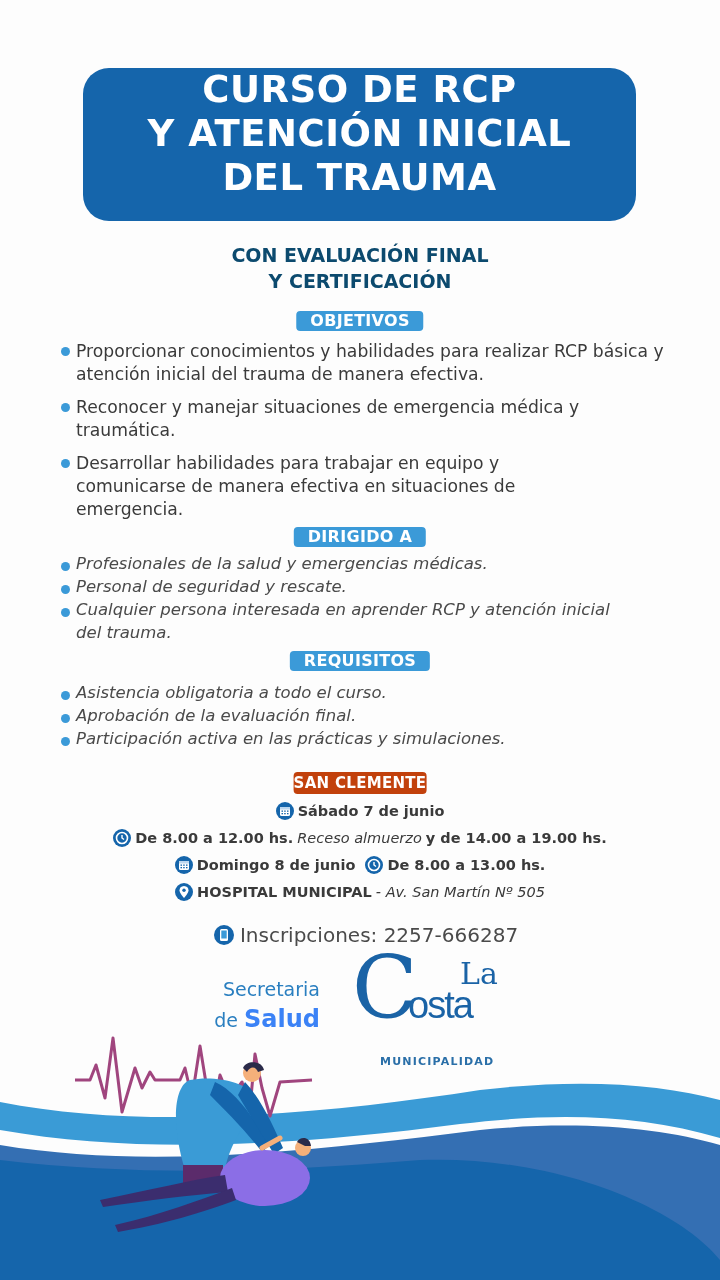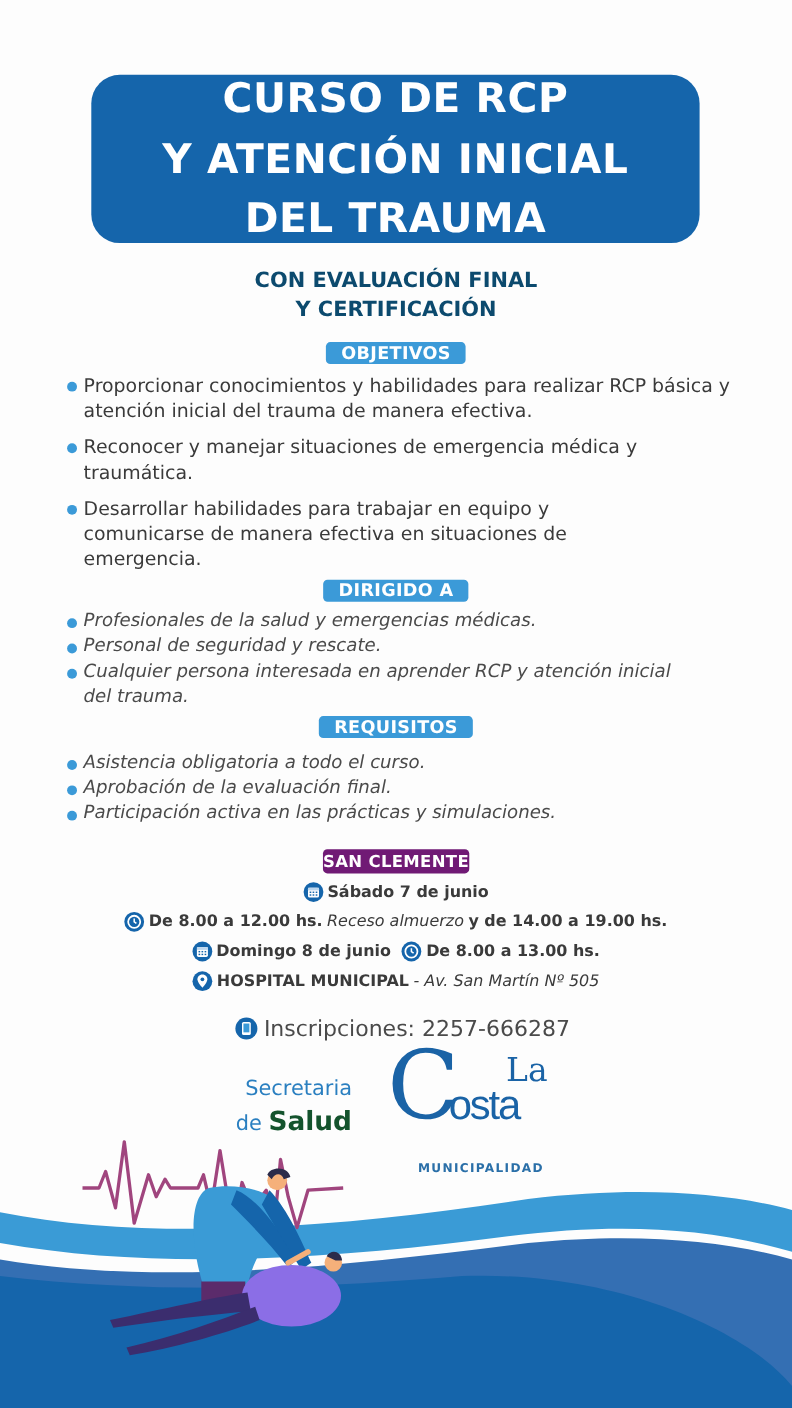--- a/index.html
+++ b/index.html
@@ -2,39 +2,39 @@
 <html><head>
 <meta charset="utf-8">
 <style>
   * { box-sizing: border-box; margin: 0; padding: 0; }
   html, body { width: 720px; height: 1280px; background: #fdfdfd; overflow: hidden; }
   body { position: relative; font-family: "DejaVu Sans", sans-serif; color: #3b3b3b; }
 
   .title-box {
     position: absolute; left: 83px; top: 68px; width: 553px; height: 153px;
     background: #1565ab; border-radius: 26px;
-    display: flex; flex-direction: column; align-items: center; justify-content: space-between;
+    display: flex; flex-direction: column; align-items: center; justify-content: flex-start;
   }
   .title-line {
     color: #ffffff; font-weight: bold; font-size: 37px; line-height: 44px;
     letter-spacing: 0.5px; text-align: center;
   }
 
   .subtitle {
     position: absolute; left: 0; width: 720px; top: 242px; text-align: center;
     color: #0c4a6e; font-weight: bold; font-size: 19px; line-height: 26px;
   }
 
   .pill {
     position: absolute; left: 50%; transform: translateX(-50%);
     background: #3b9ad8; color: #ffffff; font-weight: bold;
     font-size: 16px; line-height: 20px; padding: 0 14px; border-radius: 4px;
     white-space: nowrap; letter-spacing: 0.3px;
   }
-  .pill.dark { background: #701a75; font-size: 15px; line-height: 22px; padding: 0 0; }
+  .pill.dark { background: #c2410c; font-size: 15px; line-height: 22px; padding: 0 0; }
 
   .list { position: absolute; left: 60px; width: 620px; }
   .item { position: relative; padding-left: 16px; }
   .item::before {
     content: ""; position: absolute; left: 1px; width: 9px; height: 9px;
     border-radius: 50%; background: #3b9ad8;
   }
   .obj .item { font-size: 17.2px; line-height: 23px; margin-bottom: 10px; color: #3a3a3a; }
   .obj .item::before { top: 7px; }
   .ital .item { font-style: italic; font-size: 16.5px; line-height: 23px; color: #4a4a4a; }
@@ -55,21 +55,21 @@
   .phone-line {
     position: absolute; left: 0; width: 660px; top: 922px; text-align: center;
     font-size: 20px; line-height: 26px; color: #4a4a4a;
     display: flex; justify-content: center; align-items: center; gap: 6px; margin-left: 36px;
   }
 
   .sec {
     position: absolute; left: 200px; top: 974px; width: 120px; text-align: right;
     color: #2a7fc0; font-size: 19px; line-height: 30px;
   }
-  .sec b { color: #14532d; font-size: 24px; }
+  .sec b { color: #3b82f6; font-size: 24px; }
 
   .logo { position: absolute; left: 352px; top: 955px; width: 170px; height: 80px; }
   .muni {
     position: absolute; left: 380px; top: 1055px; font-size: 11px; letter-spacing: 1.2px;
     color: #2a6fa8; font-weight: bold;
   }
 
   .waves { position: absolute; left: 0; top: 1020px; width: 720px; height: 260px; }
 </style>
 </head>

